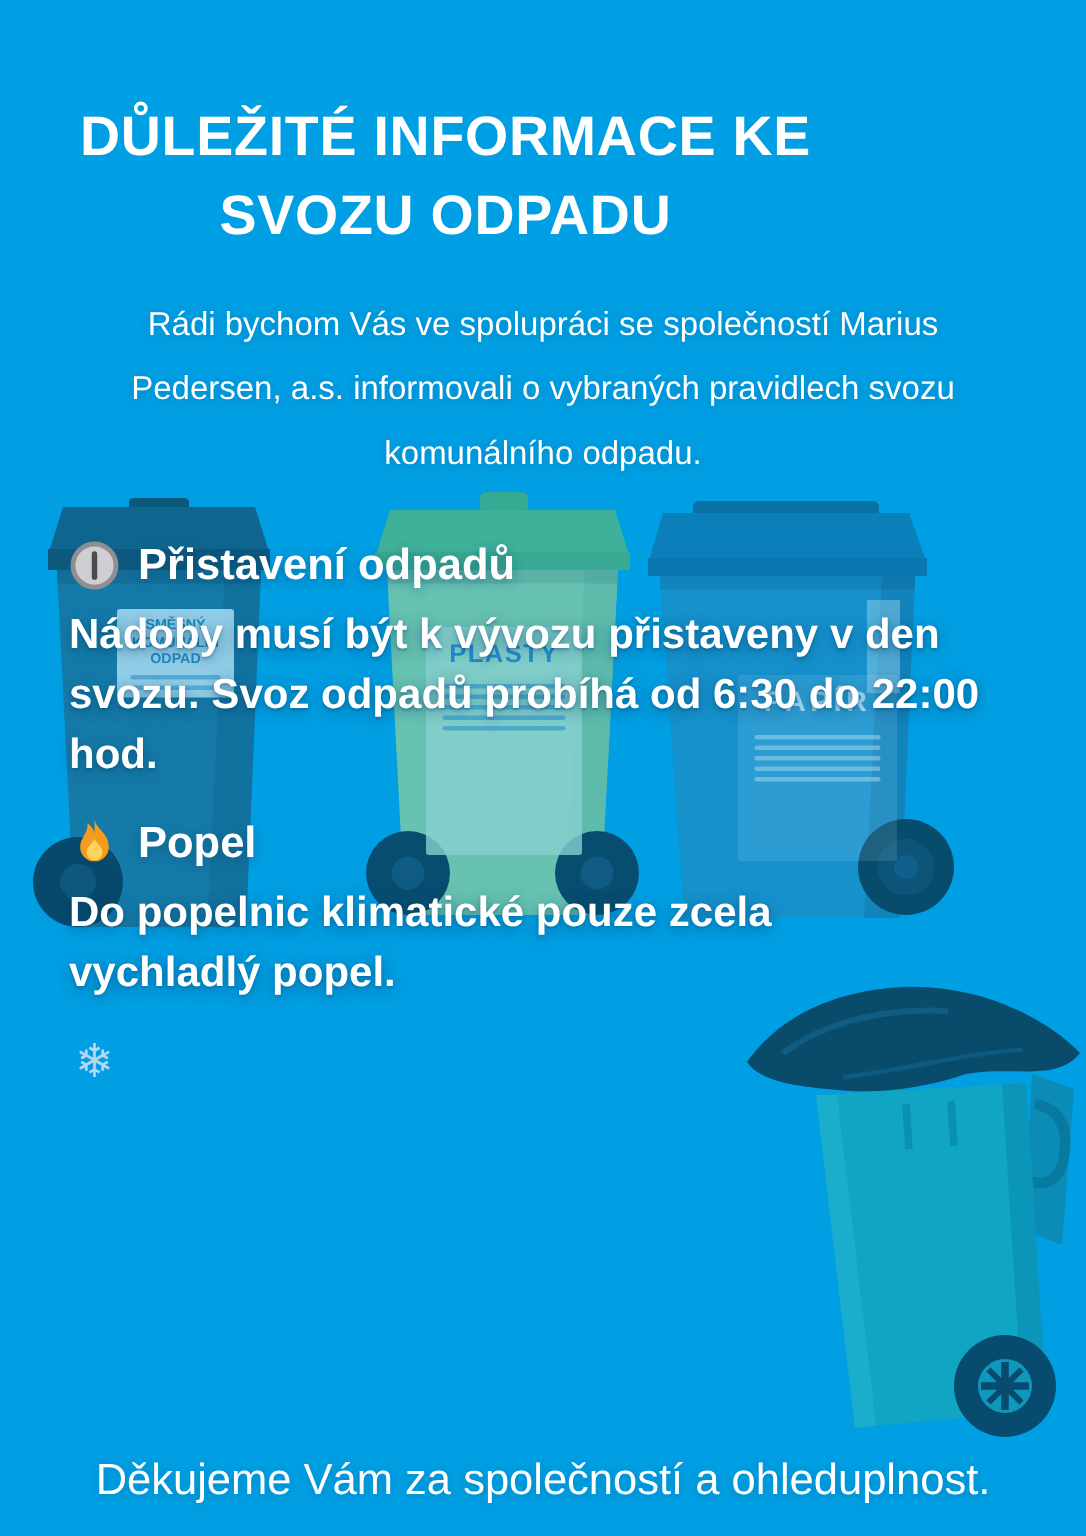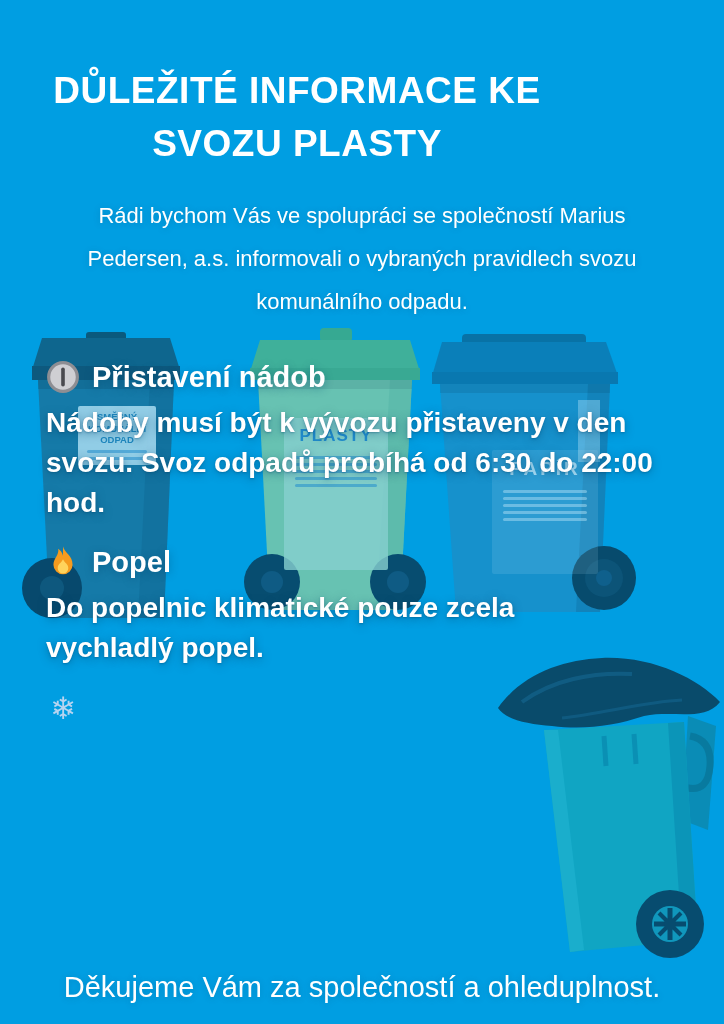--- a/index.html
+++ b/index.html
@@ -202,34 +202,34 @@
       </svg>
     </div>
   </div>
 
   <div class="blue-overlay"></div>
 
   <div class="content-layer">
 
     <div class="page-title">
       <div>DŮLEŽITÉ INFORMACE KE</div>
-      <div>SVOZU PLASTY</div>
+      <div>SVOZU ODPADU</div>
     </div>
 
     <div class="intro">Rádi bychom Vás ve spolupráci se společností Marius Pedersen, a.s. informovali o vybraných pravidlech svozu komunálního odpadu.</div>
 
     <div class="section section-1">
       <div class="section-heading">
         <span class="icon">
           <svg viewBox="0 0 32 32">
             <circle cx="16" cy="16" r="13.5" fill="#cfcfd3" stroke="#8e8e93" stroke-width="3"></circle>
             <rect x="14.3" y="7" width="3.4" height="18" rx="1.7" fill="#4a4a4f"></rect>
           </svg>
         </span>
-        <span>Přistavení nádob</span>
+        <span>Přistavení odpadů</span>
       </div>
       <div class="section-body">Nádoby musí být k vývozu přistaveny v den svozu. Svoz odpadů probíhá od 6:30 do 22:00 hod.</div>
     </div>
 
     <div class="section section-2">
       <div class="section-heading">
         <span class="icon">
           <svg viewBox="0 0 32 32">
             <path d="M16 1.5 C17.5 7.5 25 10 25 18.5 A9 9 0 0 1 7 18.5 C7 12.5 12.5 9.5 11.5 3.5 C14 5.5 15.2 7 16 10 Z" fill="#F59B1E"></path>
             <path d="M16 13.5 C17.6 17 21 18.2 21 21.8 A5 5 0 0 1 11 21.8 C11 18.2 14.4 17 16 13.5 Z" fill="#FFD35C"></path>

